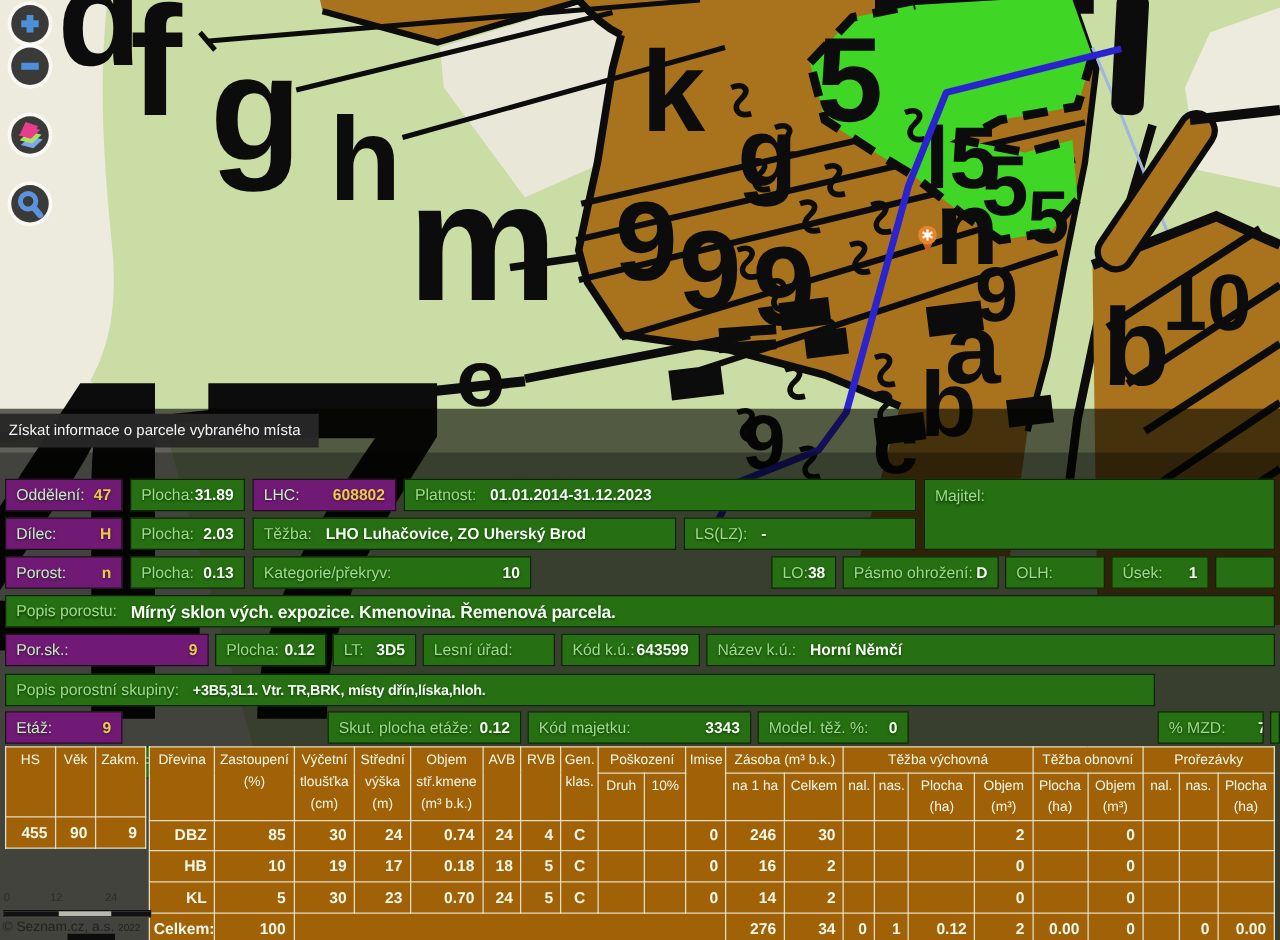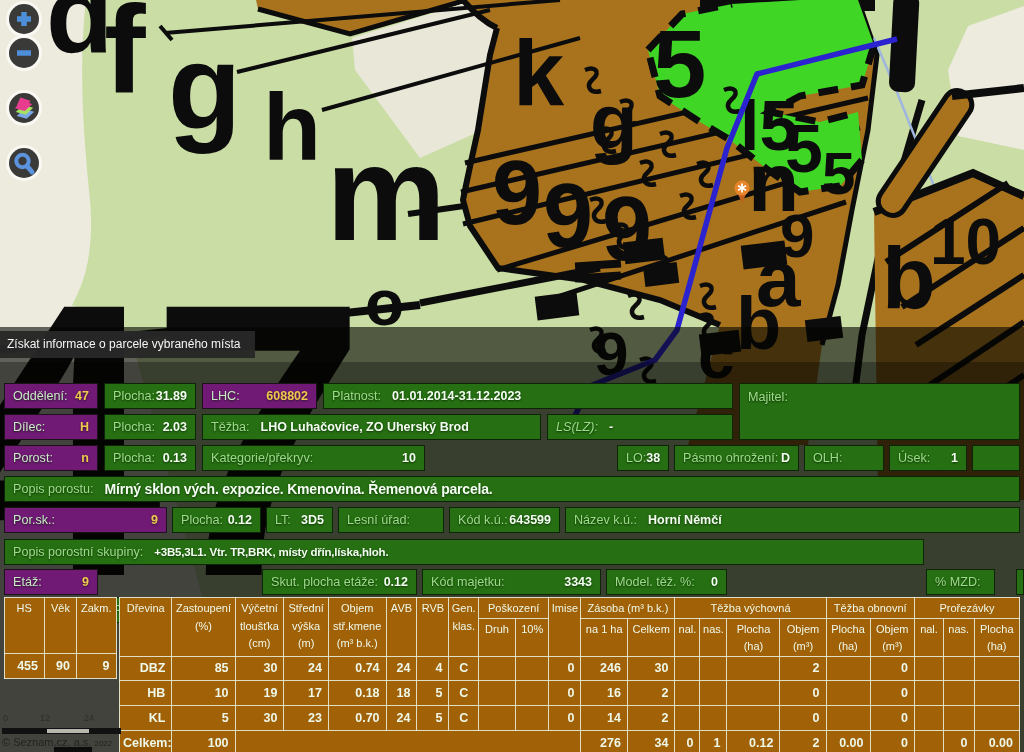--- a/index.html
+++ b/index.html
@@ -195,21 +195,21 @@
       <span class="vl vr">H</span>
     </div>
 <div class="bx bg" style="left:104px;top:413.5px;width:92px;">
       <span class="lb">Plocha:</span>
       <span class="vl vr">2.03</span>
     </div>
 <div class="bx bg" style="left:202px;top:413.5px;width:339px;">
       <span class="lb">Těžba:</span>
       <span class="vl vv">LHO Luhačovice, ZO Uherský Brod</span>
     </div>
-<div class="bx bg" style="left:547px;top:413.5px;width:186px;font-style:italic;">
+<div class="bx bg" style="left:547px;top:413.5px;width:186px;">
       <span class="lb">LS(LZ):</span>
       <span class="vl vv">-</span>
     </div>
 <div class="bx by" style="left:4px;top:444.5px;width:94px;">
       <span class="lb">Porost:</span>
       <span class="vl vr">n</span>
     </div>
 <div class="bx bg" style="left:104px;top:444.5px;width:92px;">
       <span class="lb">Plocha:</span>
       <span class="vl vr">0.13</span>
@@ -278,21 +278,21 @@
       <span class="vl vr">0.12</span>
     </div>
 <div class="bx bg" style="left:422px;top:569px;width:179px;">
       <span class="lb">Kód majetku:</span>
       <span class="vl vr">3343</span>
     </div>
 <div class="bx bg" style="left:606px;top:569px;width:121px;">
       <span class="lb">Model. těž. %:</span>
       <span class="vl vr">0</span>
     </div>
-<div class="bx bg" style="left:926px;top:569px;width:69px;gap:26px;">
+<div class="bx bg" style="left:926px;top:569px;width:85px;gap:26px;">
       <span class="lb">% MZD:</span>
       <span class="vl vr">70</span>
     </div>
 <div class="bx bg" style="left:1016px;top:569px;width:8px;"></div>
 
 <table style="left:3.5px;top:597px;width:112px;">
 <colgroup>
         <col style="width:40.5px">
         <col style="width:32px">
         <col style="width:39.5px">

